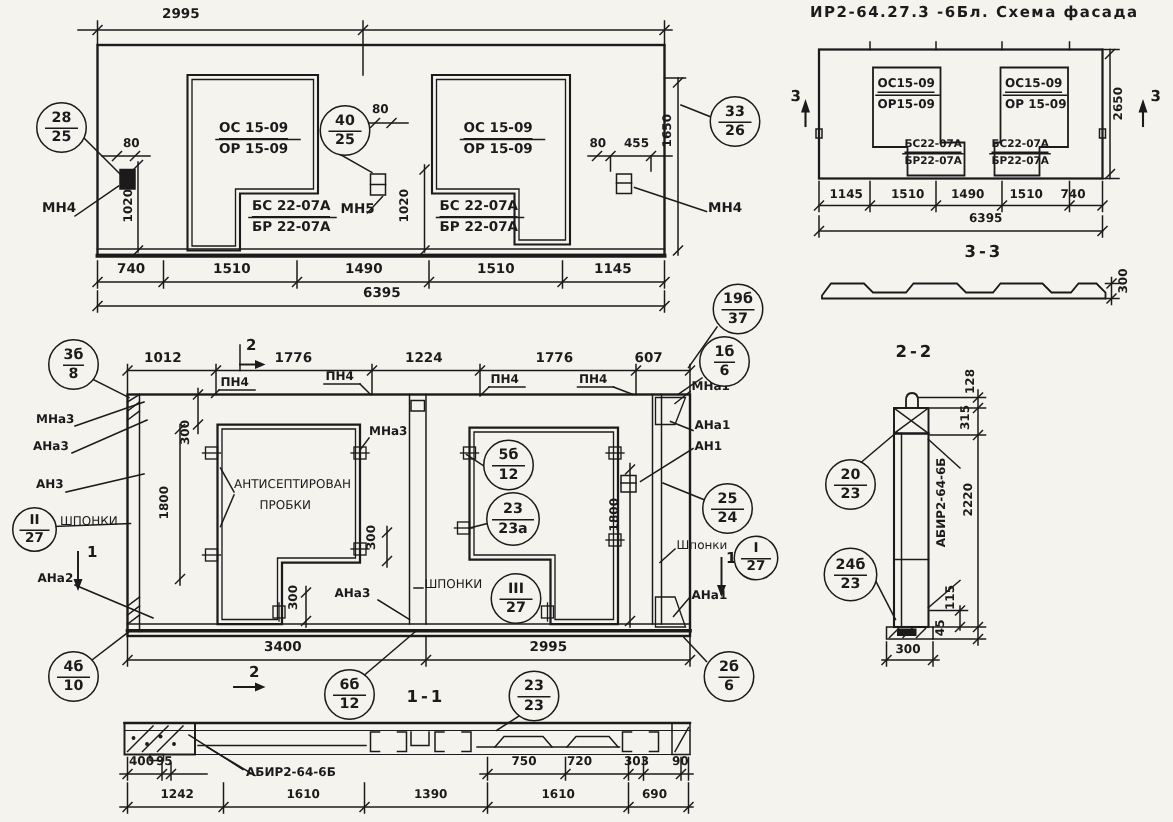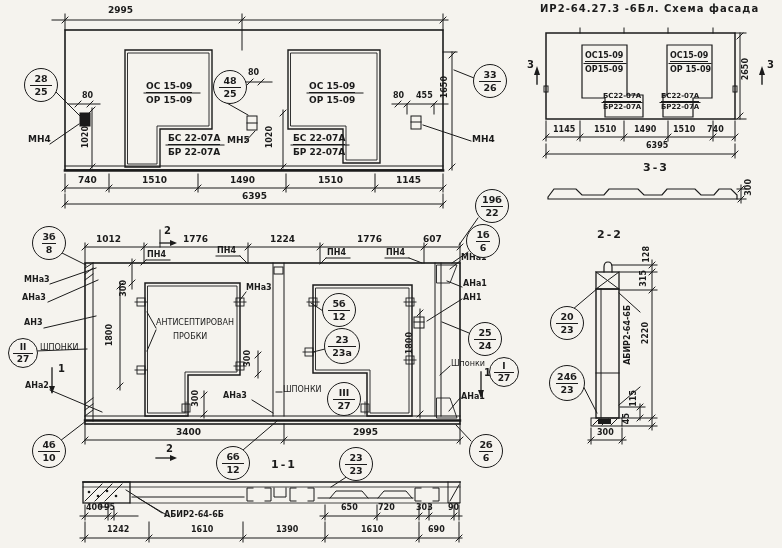--- a/index.html
+++ b/index.html
@@ -475,21 +475,21 @@
   <span class="t t8 v" style="left:192px;top:390px">300</span>
   <span class="t t8 v" style="left:406px;top:332px">1800</span>
   <span class="t" style="left:176px;top:428px">3400</span>
   <span class="t" style="left:353px;top:428px">2995</span>
   <span class="t t10" style="left:166px;top:444px">2</span>
 
   <span class="t t11" style="left:271px;top:459px">1-1</span>
   <span class="t t8" style="left:164px;top:511px">АБИР2-64-6Б</span>
   <span class="t t8" style="left:86px;top:504px">400</span>
   <span class="t t8" style="left:104px;top:504px">95</span>
-  <span class="t t8" style="left:341px;top:504px">650</span>
+  <span class="t t8" style="left:341px;top:504px">750</span>
   <span class="t t8" style="left:378px;top:504px">720</span>
   <span class="t t8" style="left:416px;top:504px">303</span>
   <span class="t t8" style="left:448px;top:504px">90</span>
   <span class="t t8" style="left:107px;top:526px">1242</span>
   <span class="t t8" style="left:191px;top:526px">1610</span>
   <span class="t t8" style="left:276px;top:526px">1390</span>
   <span class="t t8" style="left:361px;top:526px">1610</span>
   <span class="t t8" style="left:428px;top:526px">690</span>
 
   <span class="t t11" style="left:597px;top:229px">2-2</span>
@@ -499,30 +499,30 @@
   <span class="t t8 v" style="left:642px;top:322px">2220</span>
   <span class="t t8 v" style="left:630px;top:390px">115</span>
   <span class="t t8 v" style="left:623px;top:413px">45</span>
   <span class="t t8" style="left:597px;top:429px">300</span>
 
   <div class="callout" style="left:24px;top:68px">
     <span class="top">28</span>
       <span class="bot">25</span>
     </div>
   <div class="callout" style="left:213px;top:70px">
-    <span class="top">48</span>
+    <span class="top">40</span>
       <span class="bot">25</span>
     </div>
   <div class="callout" style="left:473px;top:64px">
     <span class="top">33</span>
       <span class="bot">26</span>
     </div>
   <div class="callout" style="left:475px;top:189px">
     <span class="top">19б</span>
-      <span class="bot">22</span>
+      <span class="bot">37</span>
     </div>
   <div class="callout" style="left:466px;top:224px">
     <span class="top">1б</span>
       <span class="bot">6</span>
     </div>
   <div class="callout" style="left:32px;top:226px">
     <span class="top">3б</span>
       <span class="bot">8</span>
     </div>
   <div class="callout sm" style="left:8px;top:338px">

